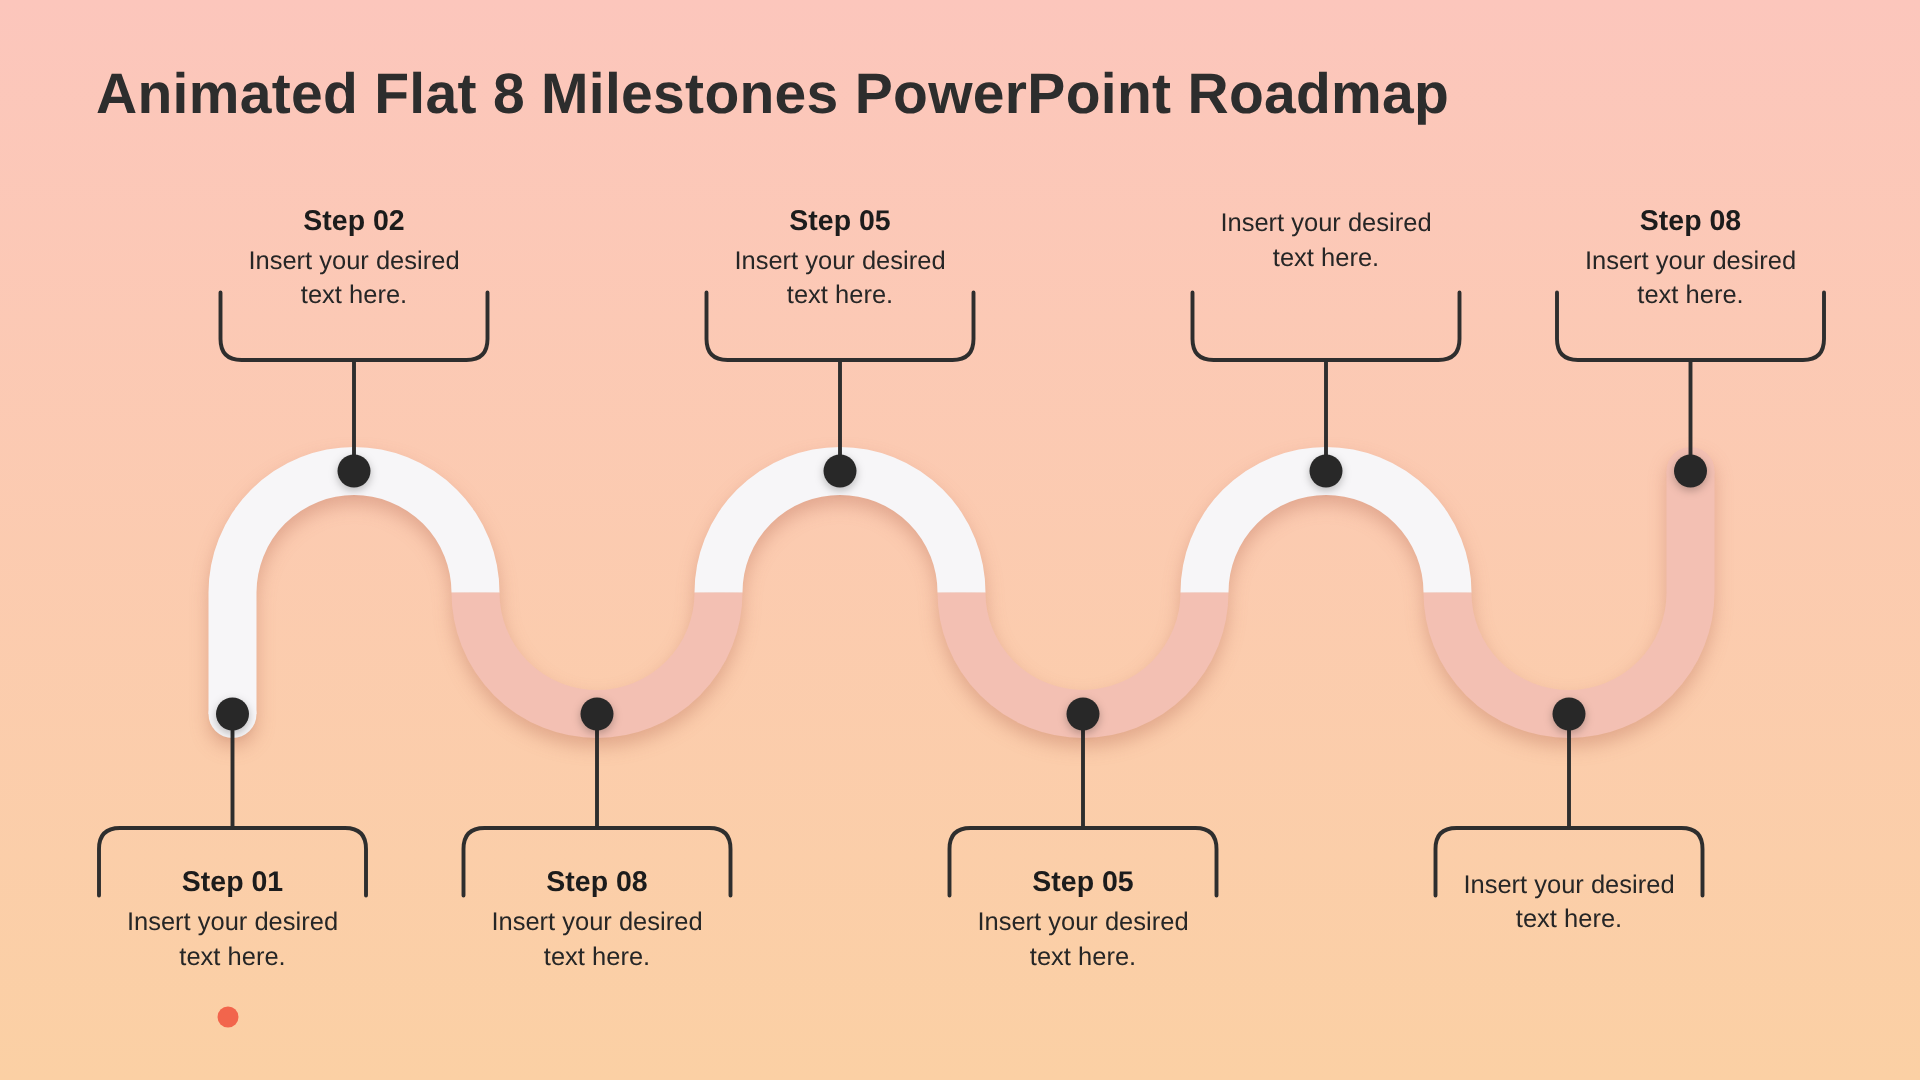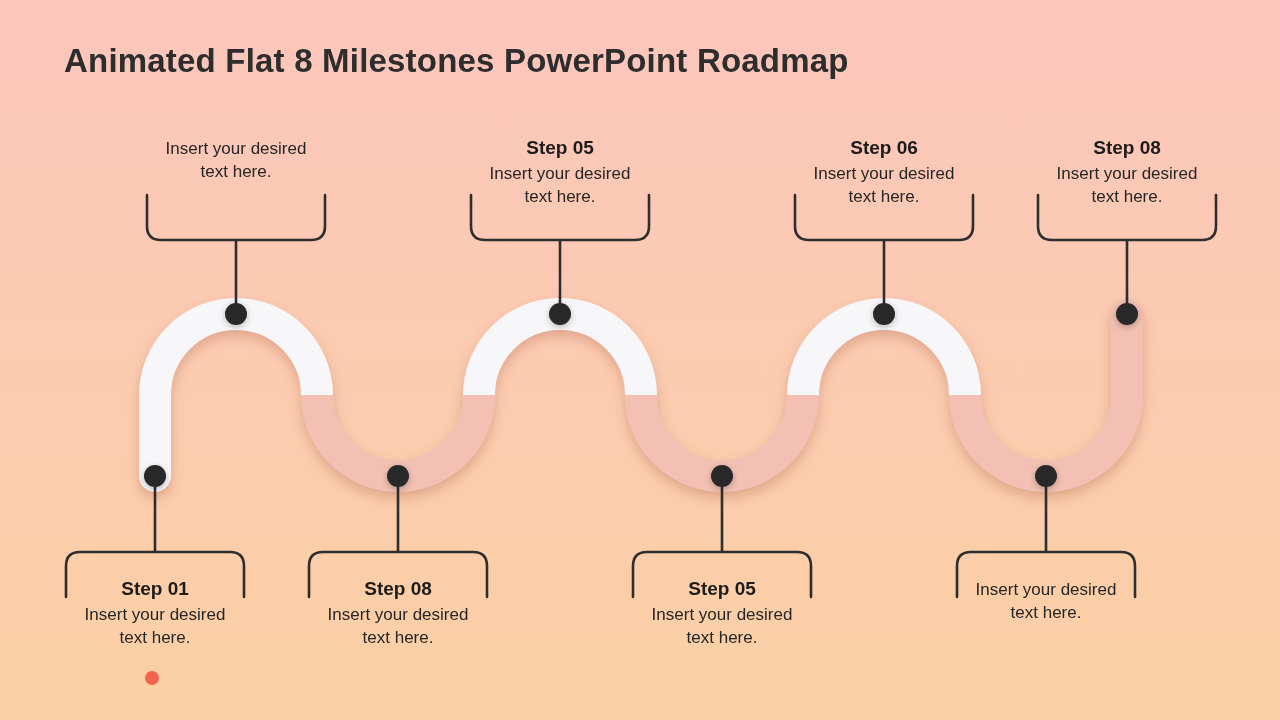--- a/index.html
+++ b/index.html
@@ -6,21 +6,21 @@
   body{font-family:"Liberation Sans",sans-serif;}
   .slide{
     position:relative;
     width:1280px;height:720px;
     overflow:hidden;
     background:linear-gradient(180deg,#fcc6bc 0%,#fbd0a4 100%);
   }
   .title{
     position:absolute;left:64px;top:42px;
     margin:0;
-    font-size:33px;font-weight:600;letter-spacing:.2px;
+    font-size:38px;font-weight:600;letter-spacing:.2px;
     color:#2d2d2d;
   }
   svg.roadmap{position:absolute;left:0;top:0;}
   .tube path{fill:none;stroke-width:32;}
   .tube{filter:drop-shadow(0 6px 6px rgba(166,84,64,.30));}
   .wires path{fill:none;stroke-width:2.6;stroke-linecap:round;}
   .wires line{stroke-width:2.6;}
   .dots{filter:drop-shadow(0 2px 3px rgba(0,0,0,.25));}
   .step{
     position:absolute;width:200px;text-align:center;color:#262626;
@@ -86,36 +86,36 @@
     </g>
 
     <circle cx="152" cy="678" r="7" fill="#f2654c"></circle>
   </svg>
 
   <div class="step step-bottom" style="left:55px">
     <div class="step-title">Step 01</div>
     <div class="step-desc">Insert your desired text here.</div>
   </div>
   <div class="step step-top" style="left:136px">
+    <div class="step-title">Step 02</div>
     <div class="step-desc">Insert your desired text here.</div>
   </div>
   <div class="step step-bottom" style="left:298px">
     <div class="step-title">Step 08</div>
     <div class="step-desc">Insert your desired text here.</div>
   </div>
   <div class="step step-top" style="left:460px">
     <div class="step-title">Step 05</div>
     <div class="step-desc">Insert your desired text here.</div>
   </div>
   <div class="step step-bottom" style="left:622px">
     <div class="step-title">Step 05</div>
     <div class="step-desc">Insert your desired text here.</div>
   </div>
   <div class="step step-top" style="left:784px">
-    <div class="step-title">Step 06</div>
     <div class="step-desc">Insert your desired text here.</div>
   </div>
   <div class="step step-bottom" style="left:946px">
     <div class="step-desc">Insert your desired text here.</div>
   </div>
   <div class="step step-top" style="left:1027px">
     <div class="step-title">Step 08</div>
     <div class="step-desc">Insert your desired text here.</div>
   </div>
 

